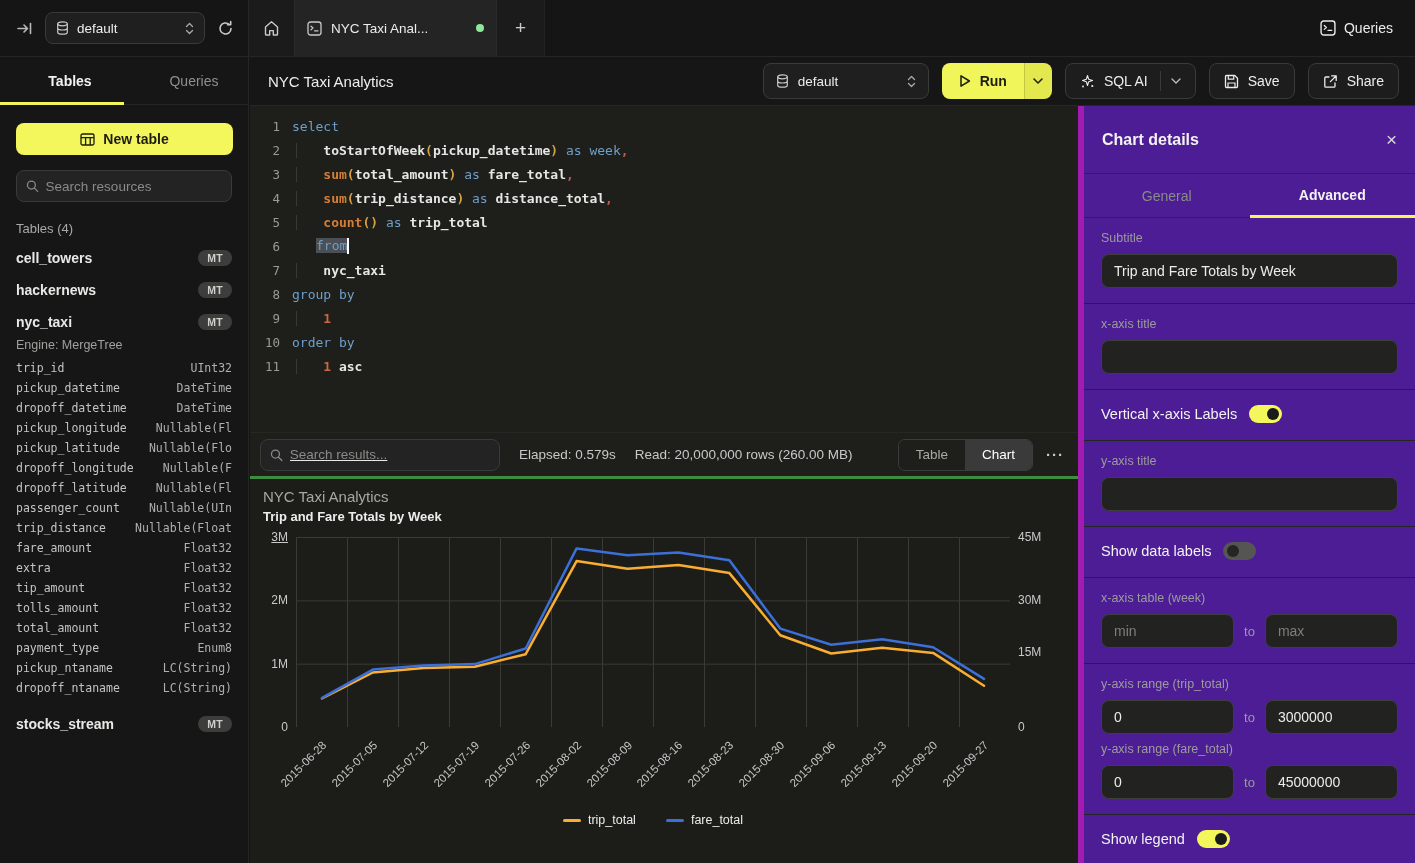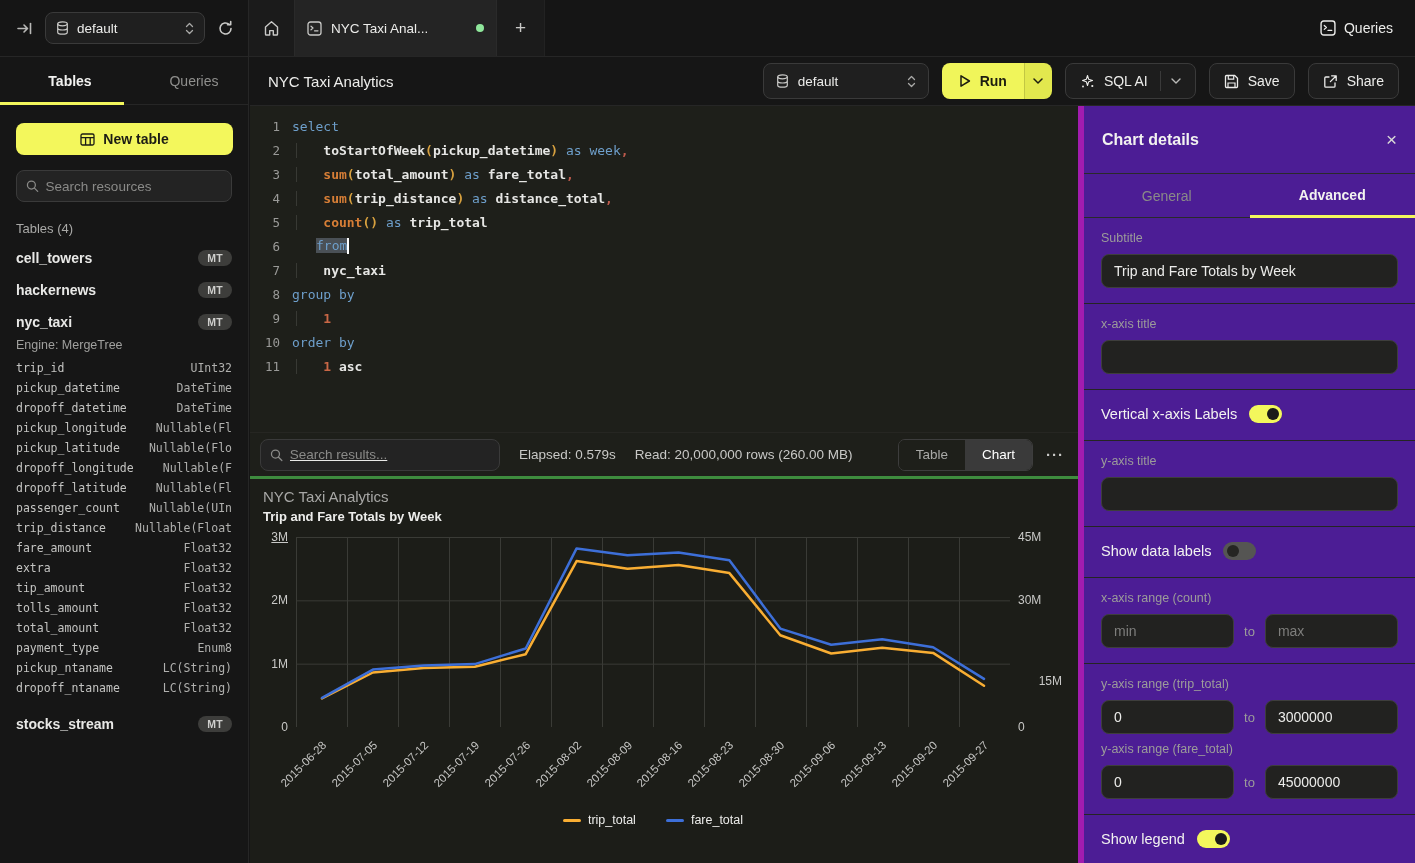--- a/index.html
+++ b/index.html
@@ -436,21 +436,21 @@
         <div class="legend-item">
           <span class="legend-dash" style="background: rgb(61, 111, 216);"></span>
           <span>fare_total</span>
         </div>
       </div>
   <div class="ytick left" style="top: 241px;">0</div>
       <div class="ytick left" style="top: 177.667px;">1M</div>
       <div class="ytick left" style="top: 114.333px;">2M</div>
       <div class="ytick left" style="top: 51px; text-decoration: underline;">3M</div>
       <div class="ytick right" style="top: 241px;">0</div>
-      <div class="ytick right" style="top: 195px; text-align: right;">15M</div>
+      <div class="ytick right" style="top: 166px;">15M</div>
       <div class="ytick right" style="top: 114.333px;">30M</div>
       <div class="ytick right" style="top: 51px;">45M</div>
       <div class="xlabel" style="left: -20px; top: 260px;">2015-06-28</div>
       <div class="xlabel" style="left: 30.9231px; top: 260px;">2015-07-05</div>
       <div class="xlabel" style="left: 81.8462px; top: 260px;">2015-07-12</div>
       <div class="xlabel" style="left: 132.769px; top: 260px;">2015-07-19</div>
       <div class="xlabel" style="left: 183.692px; top: 260px;">2015-07-26</div>
       <div class="xlabel" style="left: 234.615px; top: 260px;">2015-08-02</div>
       <div class="xlabel" style="left: 285.538px; top: 260px;">2015-08-09</div>
       <div class="xlabel" style="left: 336.462px; top: 260px;">2015-08-16</div>
@@ -499,21 +499,21 @@
     <div class="panel-group">
       <div class="toggle-row">
         <span class="toggle-label">Show data labels</span>
         <span class="switch off">
             <span class="knob"></span>
           </span>
       </div>
     </div>
 
     <div class="panel-group">
-      <div class="field-label">x-axis range (count)</div>
+      <div class="field-label">x-axis table (week)</div>
       <div class="range-row">
         <input class="field-input" placeholder="min" style="">
         <span class="to-label">to</span>
         <input class="field-input" placeholder="max" style="">
       </div>
     </div>
 
     <div class="panel-group">
       <div class="field-label">y-axis range (trip_total)</div>
       <div class="range-row">

